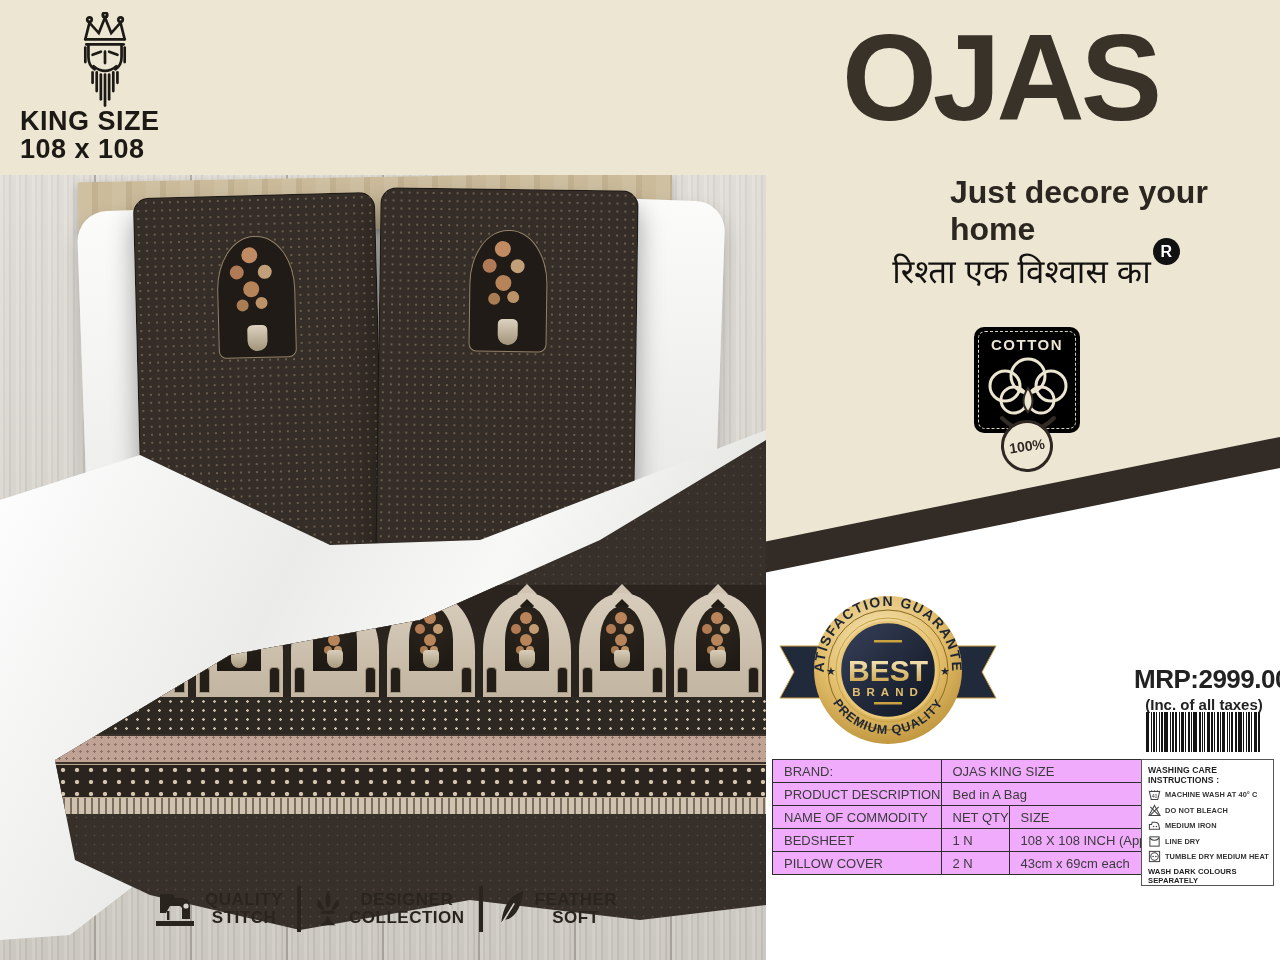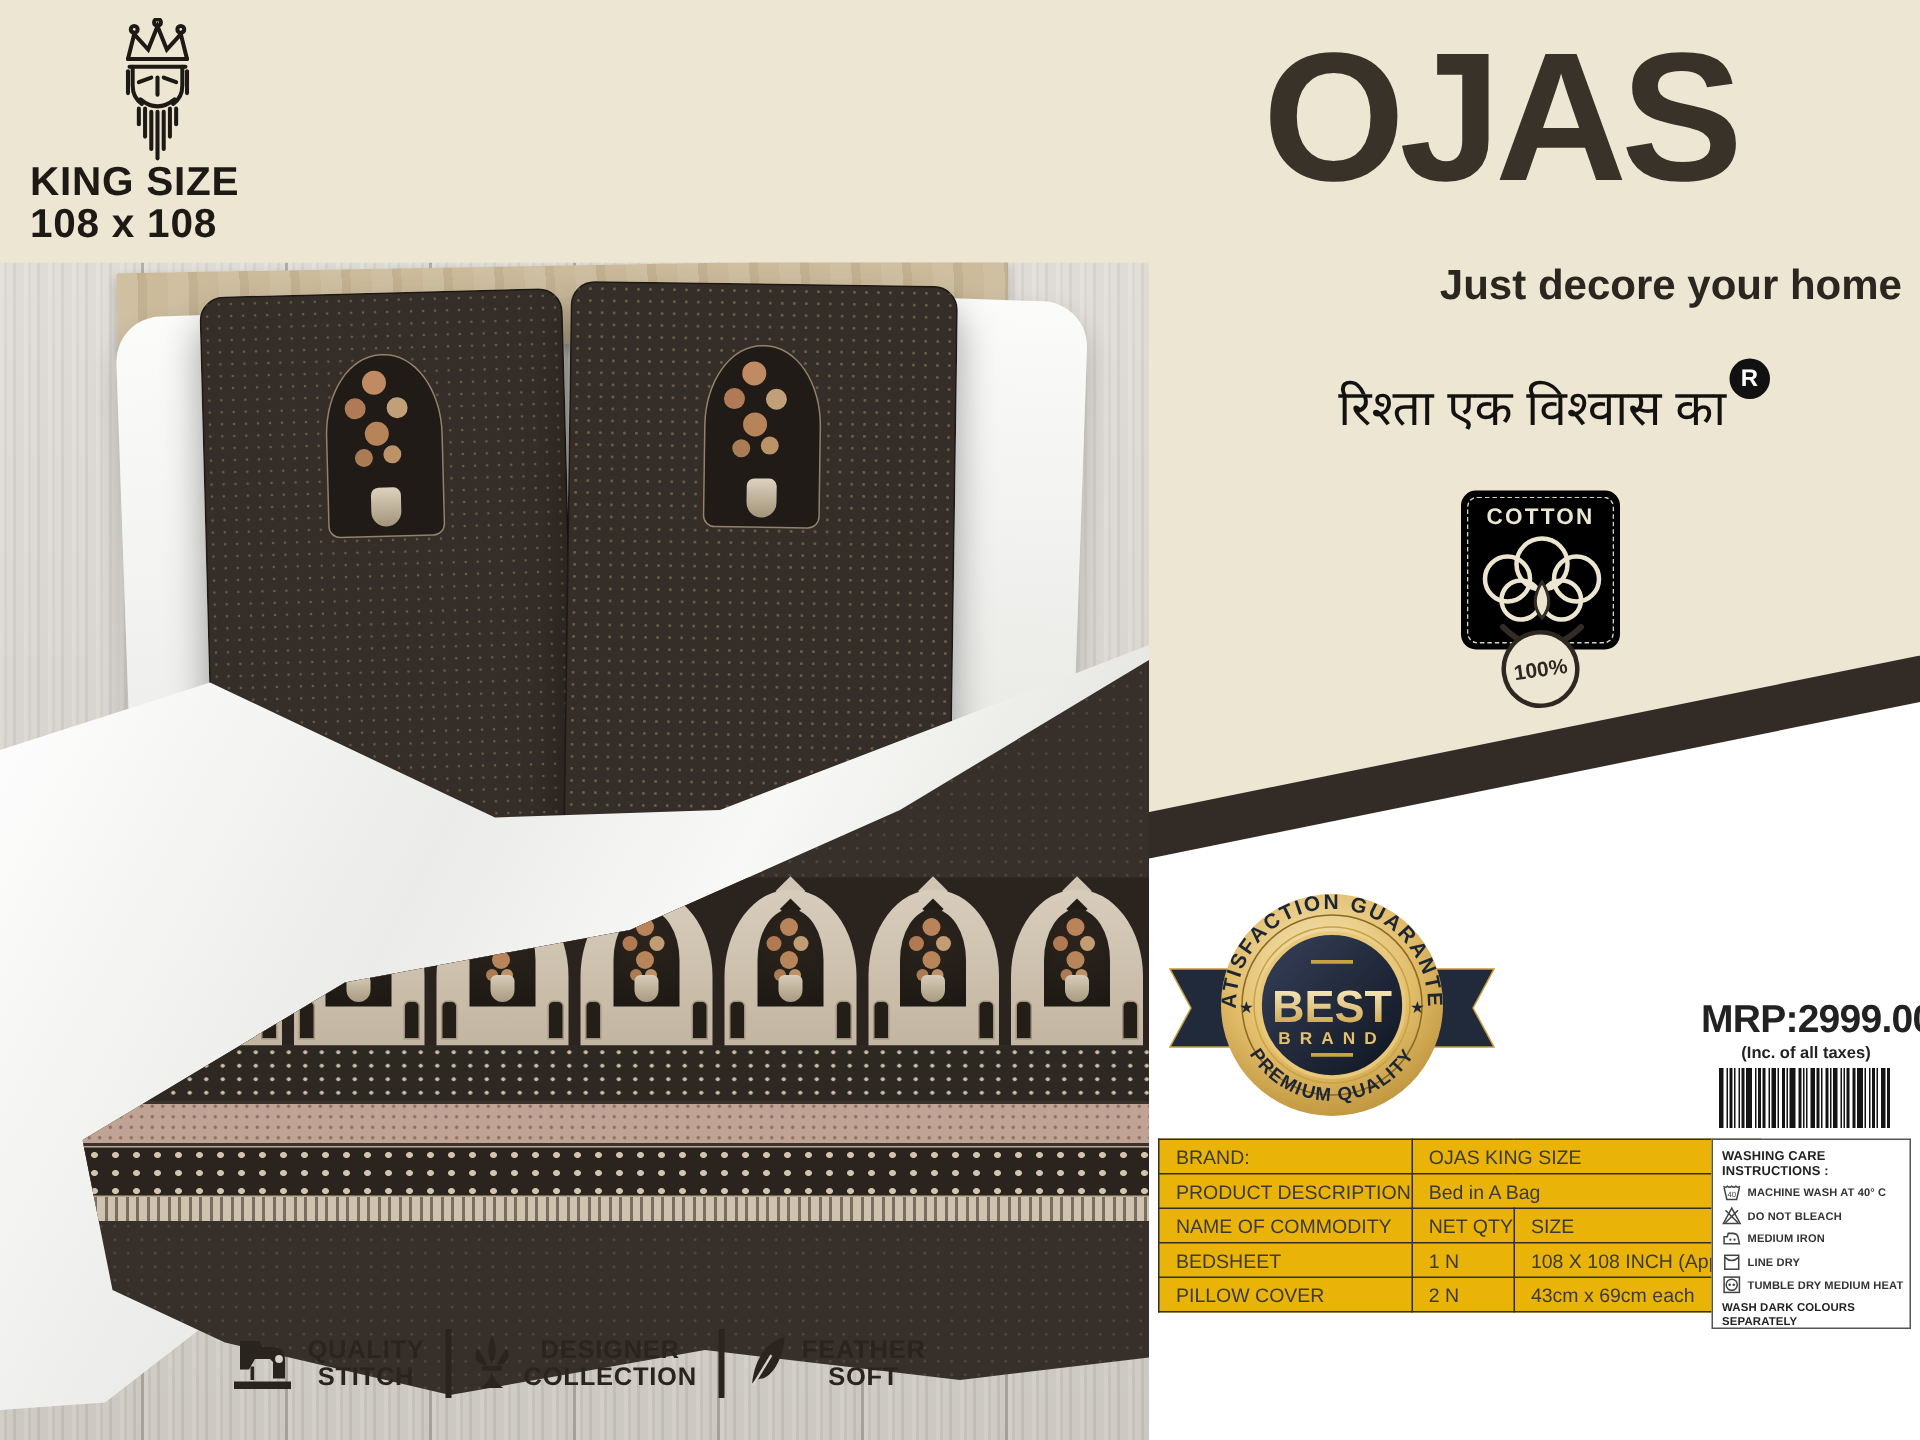--- a/index.html
+++ b/index.html
@@ -13,22 +13,22 @@
     clip-path:polygon(0 113px,100% 7px,100% 38px,0 144px);}
 
   
   .king-block{position:absolute;left:20px;top:12px;width:170px;text-align:left;z-index:3;}
   .king-block svg{display:block;margin:0 auto;}
   .king-line{font-size:27px;font-weight:900;letter-spacing:.5px;line-height:1.02;color:#1d1915;}
 
   
   .ojas{position:absolute;left:810px;top:14px;width:380px;text-align:center;z-index:3;
         font-size:122px;font-weight:900;letter-spacing:-4px;line-height:1.05;color:#393229;}
-  .tagline{position:absolute;left:950px;top:174px;width:318px;text-align:right;z-index:3;
-        font-size:28px;font-weight:700;color:#2a2а22;color:#2b261f;}
+  .tagline{position:absolute;left:950px;top:174px;width:318px;z-index:3;
+        font-size:32px;font-weight:700;color:#2a2а22;color:#2b261f;}
   .slogan{position:absolute;left:840px;top:248px;width:390px;text-align:center;z-index:3;
         font-size:33px;color:#141210;white-space:nowrap;}
   .rmark{display:inline-block;vertical-align:super;position:relative;top:-14px;left:2px;
         width:27px;height:27px;border-radius:50%;background:#111;color:#fff;
         font-size:16px;font-weight:700;line-height:27px;text-align:center;}
 
   
   .cotton{position:absolute;left:974px;top:327px;width:106px;height:106px;background:#000000;border-radius:10px;z-index:3;}
   .cotton:after{content:"";position:absolute;inset:4px;border:1.5px dashed #d9d1bd;border-radius:7px;}
   .cotton-label{position:relative;z-index:2;text-align:center;margin-top:9px;
@@ -37,27 +37,27 @@
   .pct-circle{position:absolute;left:1001px;top:420px;width:46px;height:46px;border-radius:50%;z-index:5;
         background:#ede6d2;border:3px solid #2e2722;color:#2e2722;font-size:14px;font-weight:800;
         display:flex;align-items:center;justify-content:center;transform:rotate(-8deg);}
 
   
   .best-badge{position:absolute;left:778px;top:582px;z-index:3;}
 
   
   .mrp-block{position:absolute;left:1134px;top:664px;width:140px;text-align:center;z-index:3;color:#222;}
   .mrp-main{font-size:26px;font-weight:700;letter-spacing:-.5px;}
-  .mrp-note{font-size:11px;font-weight:700;margin-top:1px;}
+  .mrp-note{font-size:15px;font-weight:700;margin-top:1px;}
   .barcode{position:absolute;left:1146px;top:712px;width:114px;height:40px;z-index:3;
         display:flex;align-items:stretch;overflow:hidden;}
   .barcode i{display:block;height:100%;background:#141414;flex:0 0 auto;}
 
   
-  .spec-table{position:absolute;left:772px;top:759px;z-index:3;border-collapse:collapse;background:#eab308;}
+  .spec-table{position:absolute;left:772px;top:759px;z-index:3;border-collapse:collapse;background:#f0abfc;}
   .spec-table td{border:1.6px solid #2e2e2e;font-size:13px;color:#3b3b3b;height:22px;
         padding:0 0 0 11px;white-space:nowrap;}
   .spec-table .c1{width:136px;} .spec-table .c2{width:46px;} .spec-table .c3{width:152px;}
 
   
   .care-box{position:absolute;left:1141px;top:759px;width:133px;height:127px;z-index:3;
         border:1.3px solid #555;background:#fff;padding:5px 4px 0 6px;box-sizing:border-box;}
   .care-title{font-size:8.6px;font-weight:700;color:#222;margin-bottom:3px;letter-spacing:.1px;}
   .care-item{display:flex;align-items:center;margin-bottom:2.5px;}
   .care-ico{width:17px;flex:0 0 17px;display:flex;align-items:center;}

